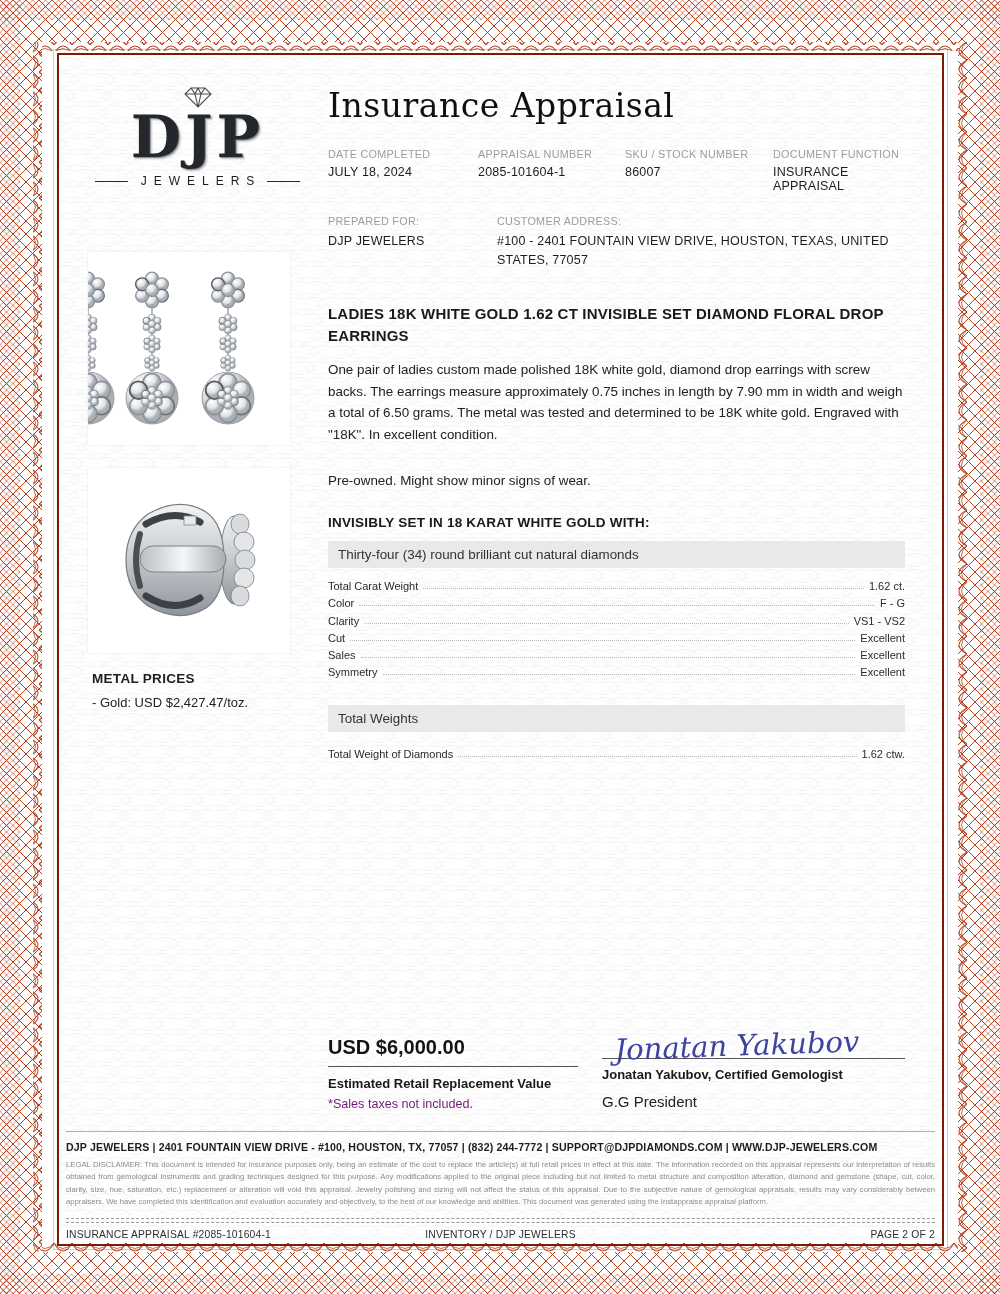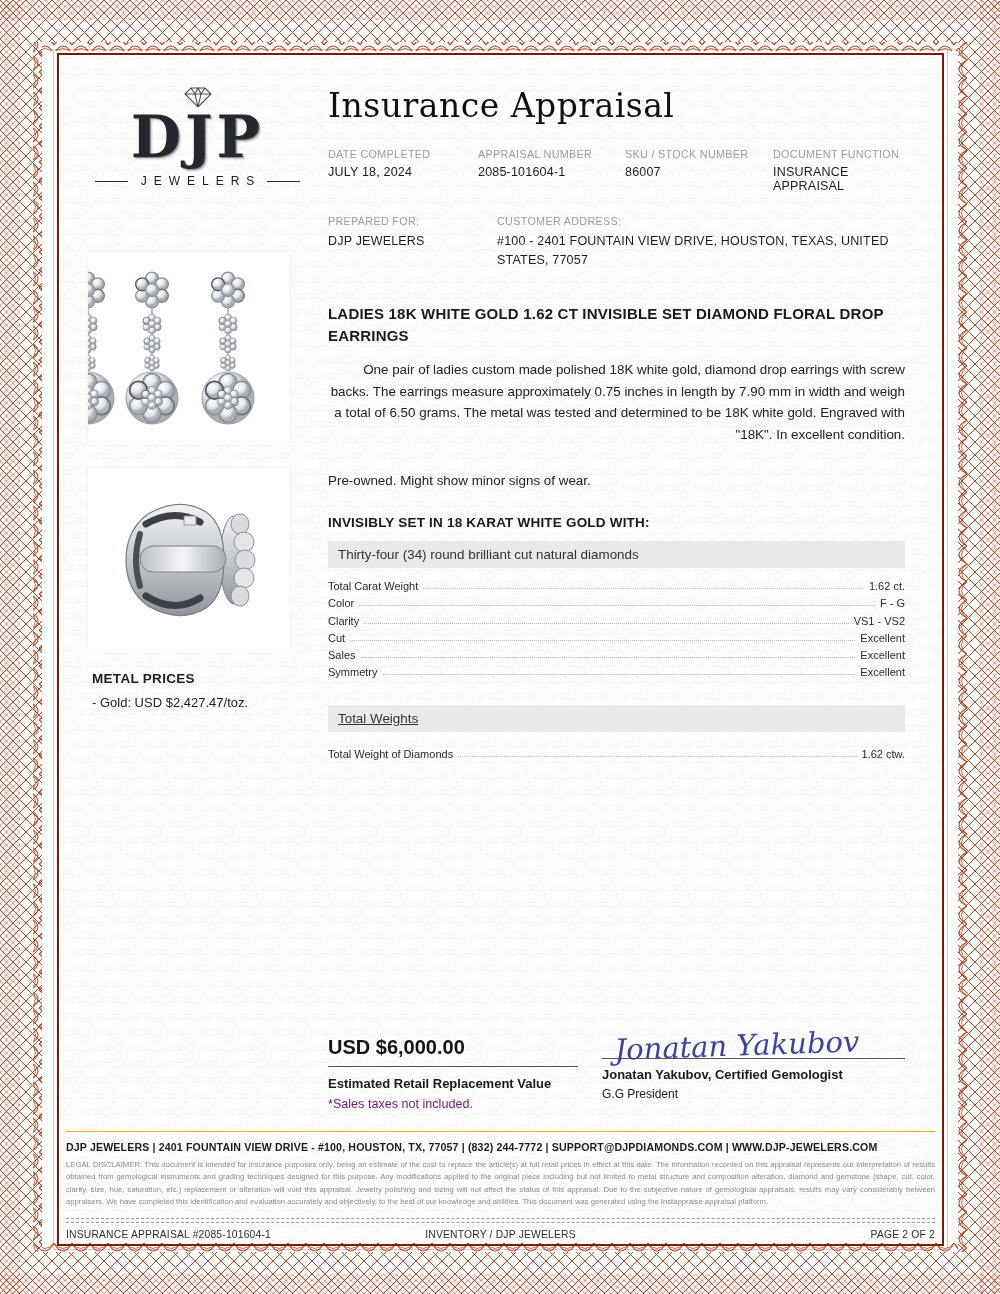--- a/index.html
+++ b/index.html
@@ -41,42 +41,42 @@
   h1.title{
     font-family:"DejaVu Serif", serif;font-weight:400;font-size:33px;color:#101010;
     margin:0 0 24px 0;line-height:1.1;letter-spacing:.5px;
   }
   .meta-grid{display:grid;grid-template-columns:150px 147px 148px 1fr;margin-bottom:22px;}
   .lbl{font-size:10.8px;color:#9d9d9d;letter-spacing:.3px;margin-bottom:5px;white-space:nowrap;}
   .val{font-size:12.5px;font-weight:normal;color:#1d1d1d;letter-spacing:.2px;}
   .prep-grid{display:grid;grid-template-columns:169px 1fr;margin-bottom:33px;}
   .prep-grid .val{line-height:1.5;}
   .item-title{font-size:15px;font-weight:bold;color:#1a1a1a;line-height:1.5;letter-spacing:.2px;margin-bottom:11px;}
-  .desc{font-size:13.4px;color:#222;line-height:1.62;margin-bottom:27px;text-align:right;}
+  .desc{font-size:13.4px;color:#222;line-height:1.62;margin-bottom:27px;}
   .preowned{font-size:13.4px;color:#222;margin-bottom:27px;}
   .set-heading{font-size:13.5px;font-weight:bold;color:#1a1a1a;letter-spacing:.2px;margin-bottom:11px;}
   .gray-bar{background:#e9e9e9;font-size:13.4px;color:#333;padding:6px 10px;margin-bottom:10px;}
   .spec-row{display:flex;align-items:flex-end;font-size:11px;color:#2b2b2b;padding:2.6px 0;}
   .leader{flex:1;border-bottom:1.6px dotted #b9b9b9;margin:0 5px;transform:translateY(-3px);}
   .specs{margin-bottom:24px;}
-  .weights .gray-bar{margin-bottom:14px;text-decoration:underline;}
+  .weights .gray-bar{margin-bottom:14px;}
   
   .valuation{left:328px;top:1036px;width:250px;}
   .valuation .amount{font-size:20px;font-weight:bold;color:#141414;padding-bottom:7px;border-bottom:1px solid #555;}
   .valuation .rl{font-size:13px;font-weight:bold;color:#1a1a1a;margin-top:9px;}
   .valuation .note{font-size:12.6px;color:#701a75;margin-top:6px;}
   .signatory{left:602px;top:1000px;width:303px;}
   .sig-script{
     height:62px;display:flex;align-items:flex-end;justify-content:flex-start;
     font-family:"DejaVu Serif", serif;font-style:italic;font-size:29px;color:#3d44a0;
     transform:rotate(-2deg);padding-left:12px;margin-bottom:-4px;white-space:nowrap;
   }
   .sig-line{border-bottom:1px solid #555;}
   .signatory .name{font-size:13px;font-weight:bold;color:#1a1a1a;margin-top:8px;}
-  .signatory .role{font-size:12px;color:#222;margin-top:5px;}
+  .signatory .role{font-size:15px;color:#222;margin-top:11px;}
   
   .contact{left:66px;width:869px;top:1131px;border-top:1px solid #eab308;padding-top:9px;
     font-size:10.6px;font-weight:bold;color:#1c1c1c;letter-spacing:.15px;white-space:nowrap;}
   .disclaimer{left:66px;width:869px;top:1159px;font-size:7.7px;color:#8b8b8b;line-height:1.62;text-align:justify;}
   .pagebar{left:66px;width:869px;top:1218px;}
   .pagebar .dashline{height:3px;border-top:1px dashed #9a9a9a;border-bottom:1px dashed #9a9a9a;}
   .pagebar .row{display:flex;justify-content:space-between;font-size:10.3px;color:#2e2e2e;margin-top:6px;letter-spacing:.2px;}
   .pagebar .row .c{position:absolute;left:0;right:0;text-align:center;}
   .pagebar .rowwrap{position:relative;}
 </style>

